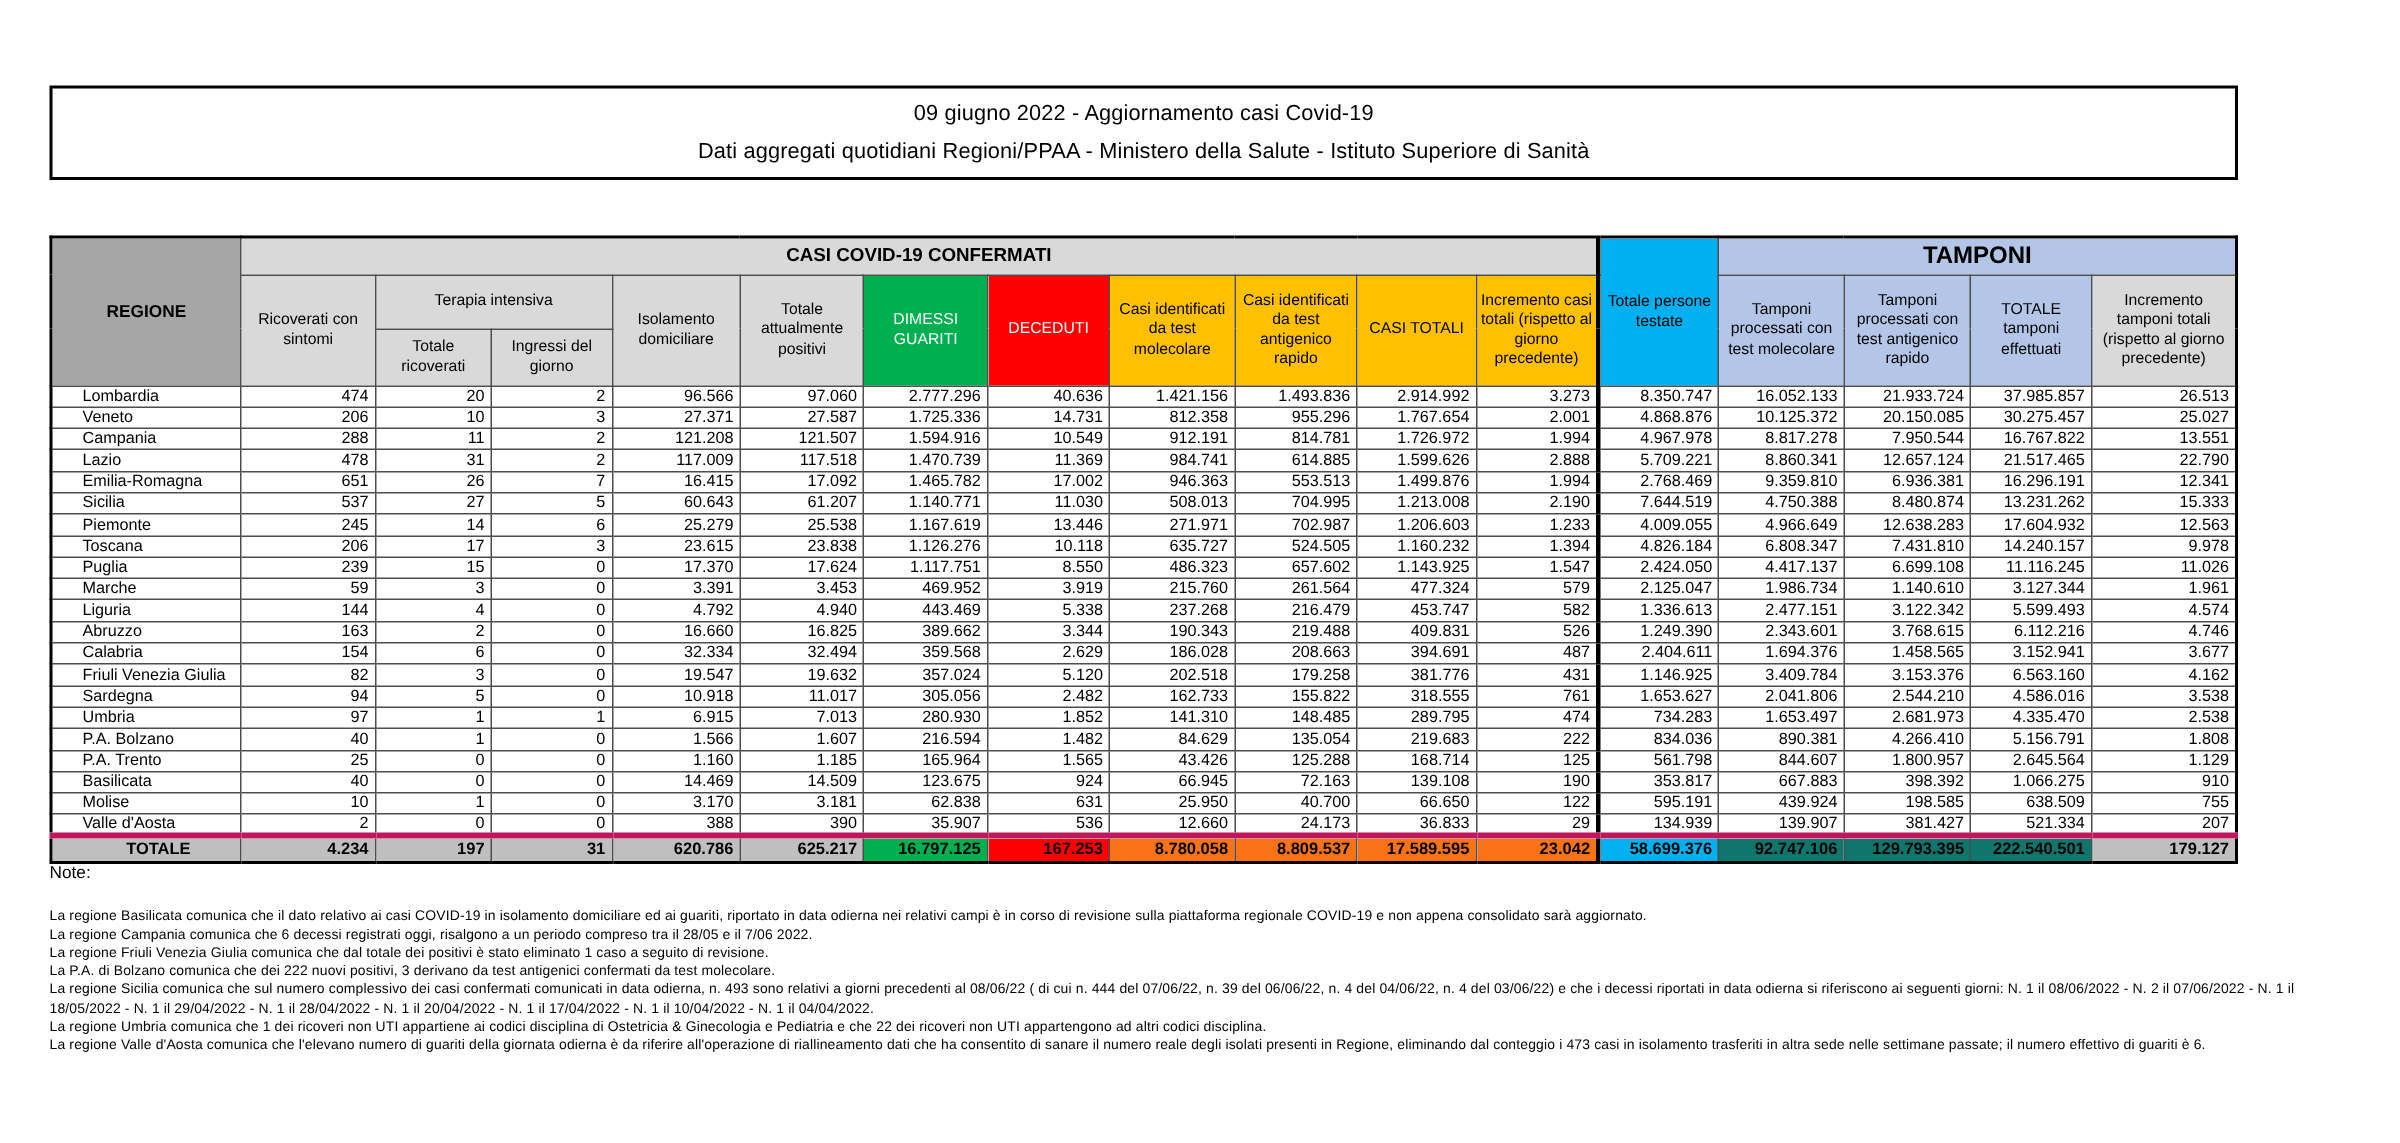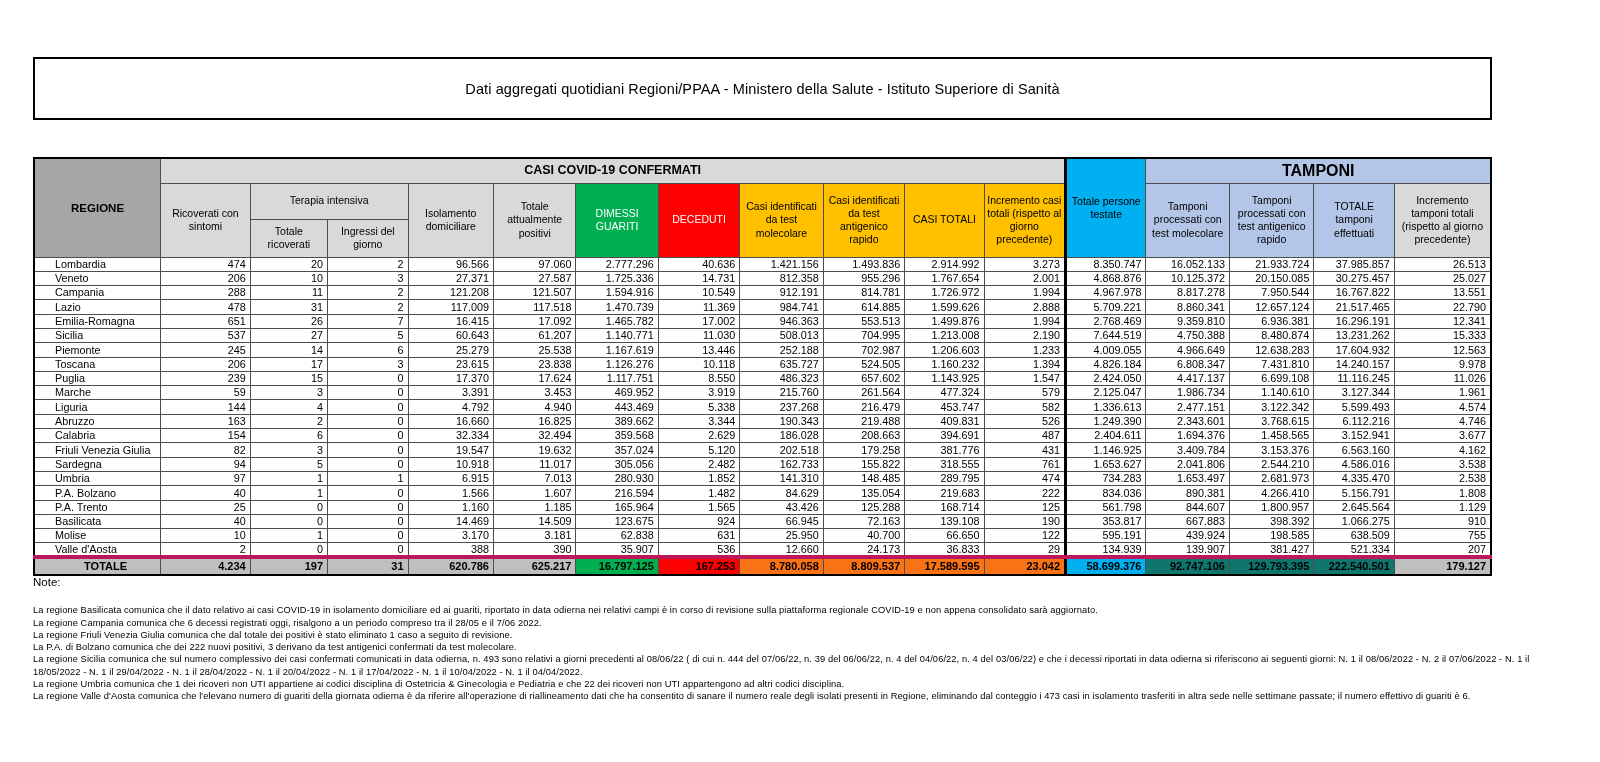--- a/index.html
+++ b/index.html
@@ -71,20 +71,21 @@
   .notes { width: 1500px; }
   .notes-title { font-size: 11.5px; margin-bottom: 16px; }
   .note-line { font-size: 9.3px; line-height: 12.3px; letter-spacing: 0.1px; }
 </style>
 </head>
 <body>
 
 <div class="page">
 
   <div class="title-box">
+    <div class="t1">09 giugno 2022 - Aggiornamento casi Covid-19</div>
     <div class="t2">Dati aggregati quotidiani Regioni/PPAA - Ministero della Salute - Istituto Superiore di Sanità</div>
   </div>
 
   <table>
     <colgroup>
       <col style="width:126px">
         <col style="width:89px">
         <col style="width:77px">
         <col style="width:80px">
       <col style="width:85px">
@@ -246,21 +247,21 @@
         </tr>
         <tr class="data-row">
           <td class="region">Piemonte</td>
           <td class="num">245</td>
           <td class="num">14</td>
           <td class="num">6</td>
           <td class="num">25.279</td>
           <td class="num">25.538</td>
           <td class="num">1.167.619</td>
           <td class="num">13.446</td>
-          <td class="num">252.188</td>
+          <td class="num">271.971</td>
           <td class="num">702.987</td>
           <td class="num">1.206.603</td>
           <td class="num">1.233</td>
           <td class="num thickL">4.009.055</td>
           <td class="num">4.966.649</td>
           <td class="num">12.638.283</td>
           <td class="num">17.604.932</td>
           <td class="num">12.563</td>
         </tr>
         <tr class="data-row">

